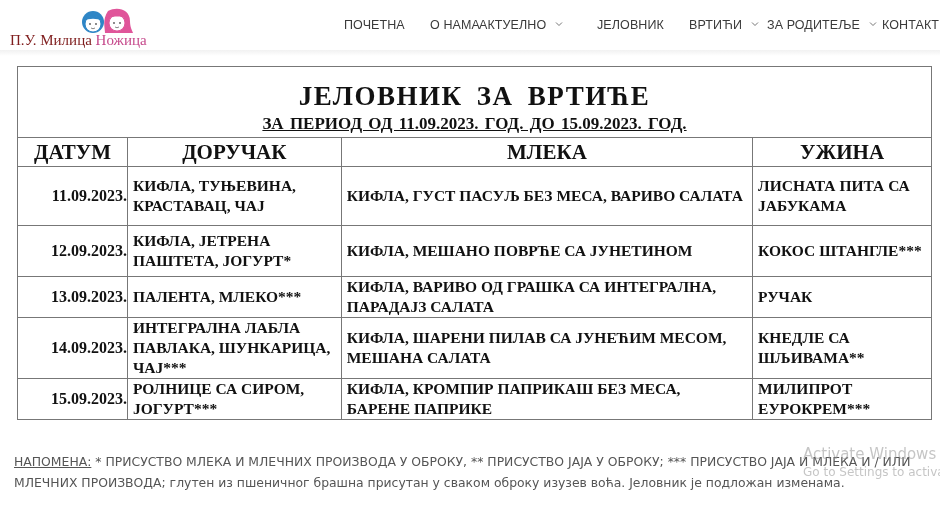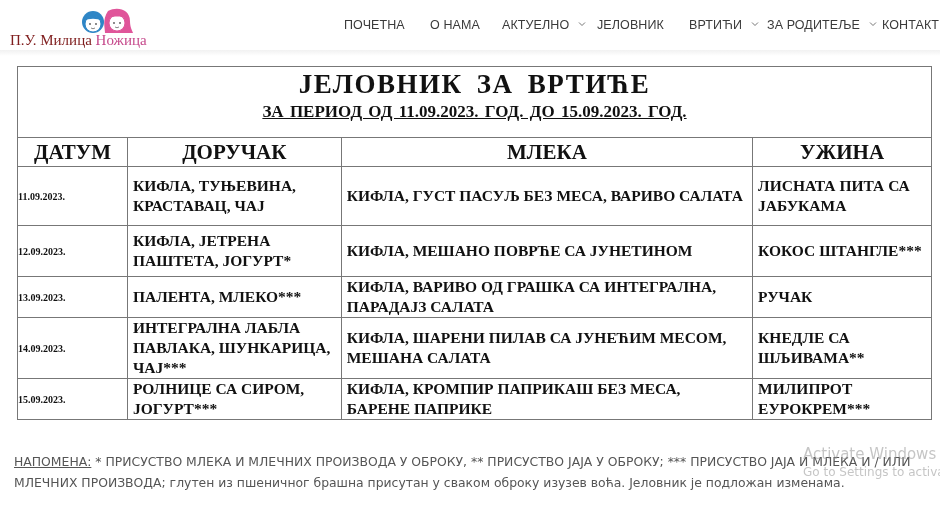--- a/index.html
+++ b/index.html
@@ -18,25 +18,25 @@
   .logo-text .pink { color: #c64a8c; }
 
   .nav { position: absolute; top: 18px; left: 0; height: 18px; }
   .nav-item { position: absolute; top: 0; white-space: nowrap; font-size: 12.5px; color: #3a3a3a;
     letter-spacing: 0.1px; cursor: pointer; }
   .nav-item .chev { display: inline-block; margin-left: 5px; width: 8px; height: 8px; vertical-align: 1px; }
 
   .menu-table { position: absolute; left: 17px; top: 66px; width: 915px; border-collapse: collapse;
     font-family: "Liberation Serif", serif; color: #111; }
   .menu-table td, .menu-table th { border: 1.5px solid #777; }
-  .title-cell { height: 71px; text-align: center; vertical-align: top; padding-top: 2px; }
+  .title-cell { height: 71px; text-align: center; vertical-align: top; padding-top: 14px; }
   .title-main { font-size: 27px; font-weight: bold; letter-spacing: 1.5px; line-height: 31px; word-spacing: 6px; }
   .title-sub { font-size: 17px; font-weight: bold; text-decoration: underline; line-height: 22px; word-spacing: 2px; margin-top: 1px; }
   .col-head { height: 29px; font-size: 21px; font-weight: bold; vertical-align: middle; line-height: 24px; }
-  .date-cell { font-size: 10px; font-weight: bold; text-align: left; vertical-align: middle; }
+  .date-cell { font-size: 16px; font-weight: bold; text-align: right; vertical-align: middle; }
   .food-cell { font-size: 15.5px; font-weight: bold; text-align: left; vertical-align: middle; padding: 0 5px; line-height: 20px; }
 
   .note { position: absolute; left: 14px; top: 451px; width: 925px; font-family: "DejaVu Sans", sans-serif;
     font-size: 12.4px; color: #555; line-height: 21px; }
   .note .label { text-decoration: underline; }
 
   .watermark { position: absolute; left: 803px; top: 444px; font-family: "DejaVu Sans", sans-serif;
     color: rgba(150,150,150,0.55); white-space: nowrap; }
   .watermark .l1 { font-size: 15px; line-height: 20px; }
   .watermark .l2 { font-size: 12px; line-height: 16px; }
@@ -68,21 +68,21 @@
     </div>
   </div>
 
   <div class="nav">
     <div class="nav-item" style="left:344px">
       <span>ПОЧЕТНА</span>
     </div>
     <div class="nav-item" style="left:430px">
       <span>О НАМА</span>
     </div>
-    <div class="nav-item" style="left:502px">
+    <div class="nav-item" style="left:479px">
       <span>АКТУЕЛНО</span>
       <svg class="chev" viewBox="0 0 8 8">
           <path d="M1 2.5 L4 5.5 L7 2.5" stroke="#666" stroke-width="0.9" fill="none"></path>
         </svg>
     </div>
     <div class="nav-item" style="left:597px">
       <span>ЈЕЛОВНИК</span>
     </div>
     <div class="nav-item" style="left:689px">
       <span>ВРТИЋИ</span>

